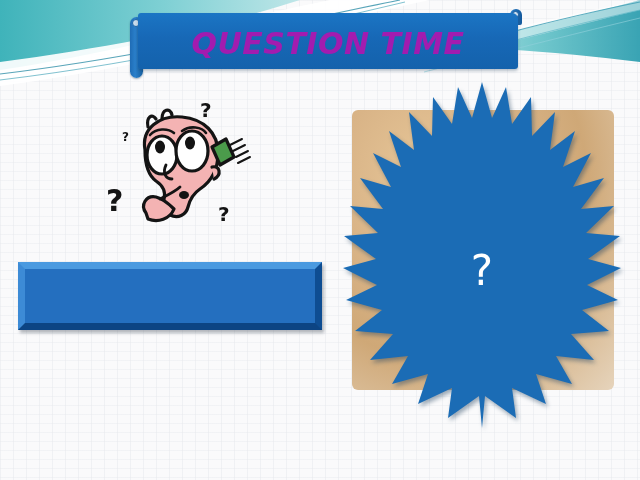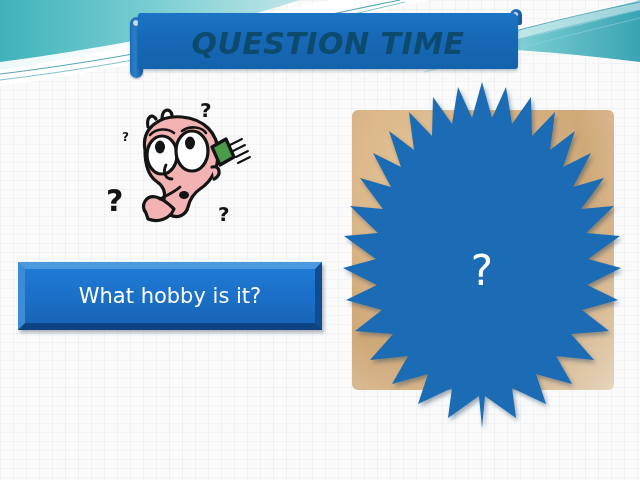--- a/index.html
+++ b/index.html
@@ -102,21 +102,21 @@
   }
   .banner-title {
     position: absolute;
     left: 14px;
     top: 5px;
     width: 380px;
     height: 61px;
     display: flex;
     align-items: center;
     justify-content: center;
-    color: #0c4a6e;
+    color: #a21caf;
     font-family: "DejaVu Sans", sans-serif;
     font-size: 30px;
     font-weight: bold;
     font-style: italic;
     letter-spacing: .5px;
     white-space: nowrap;
   }
 
   
   .thinker {
@@ -315,16 +315,15 @@
       220,322 186,306 190,336 159,314 156,346 153,314 122,336 126,306 92,322
       102,292 66,302 82,274 44,278 67,252 29,249 56,228 20,218 51,203 17,186
       50,177 18,154 52,151 24,124 57,127 34,96 65,105 47,71 75,85 63,49
       88,68 83,30 106,54 107,15 126,42 132,5 146,36
     "></polygon>
   </svg>
   <div class="burst-label">?</div>
 
   <div class="qbox-outer">
     <div class="qbox-bevel"></div>
-    <div class="qbox-face">What  hobby is it?</div>
   </div>
 
 </div>
 
 </body></html>

